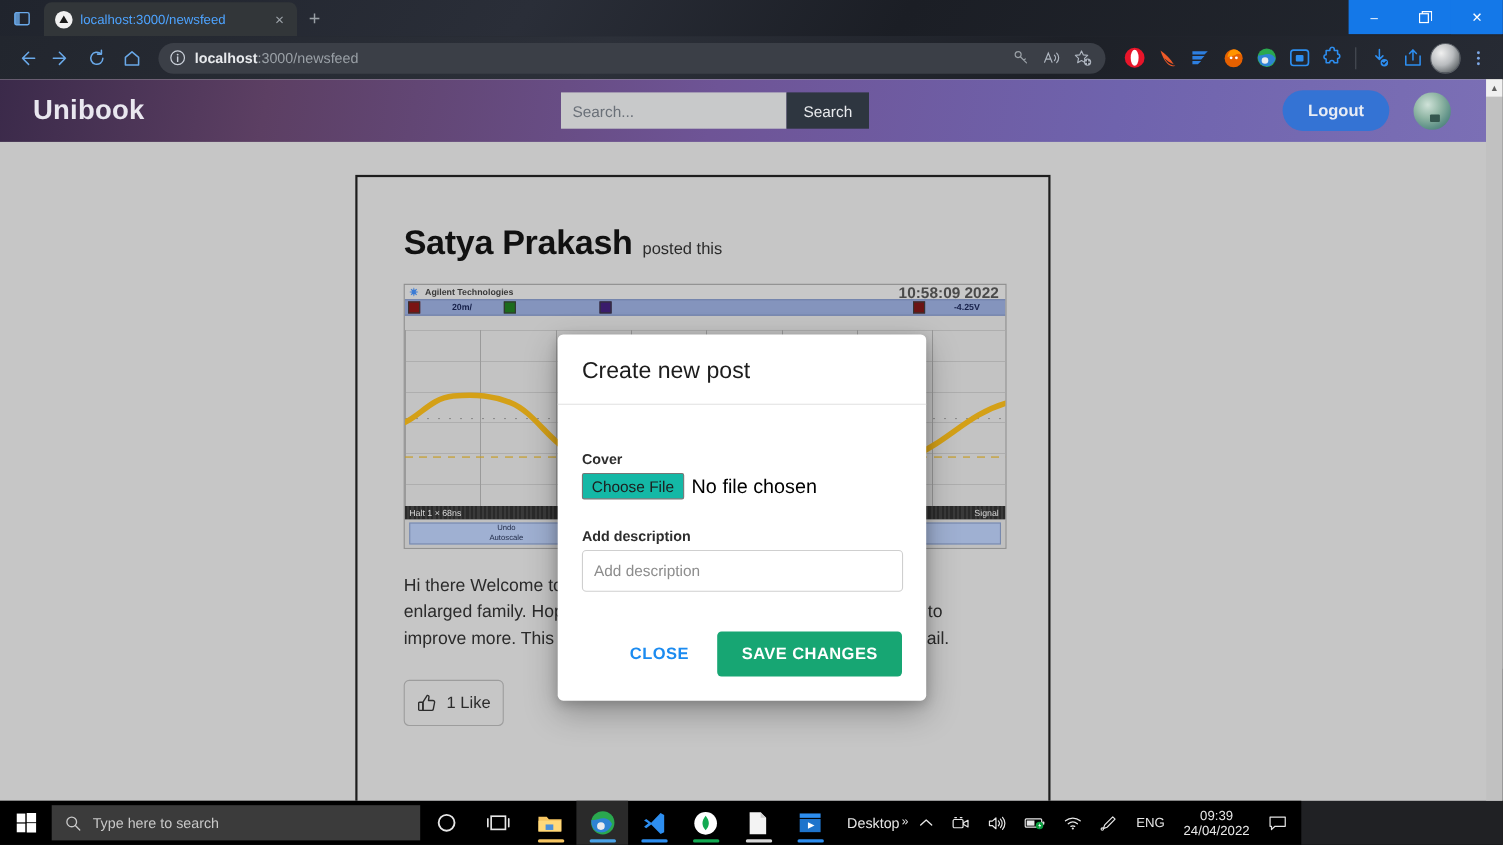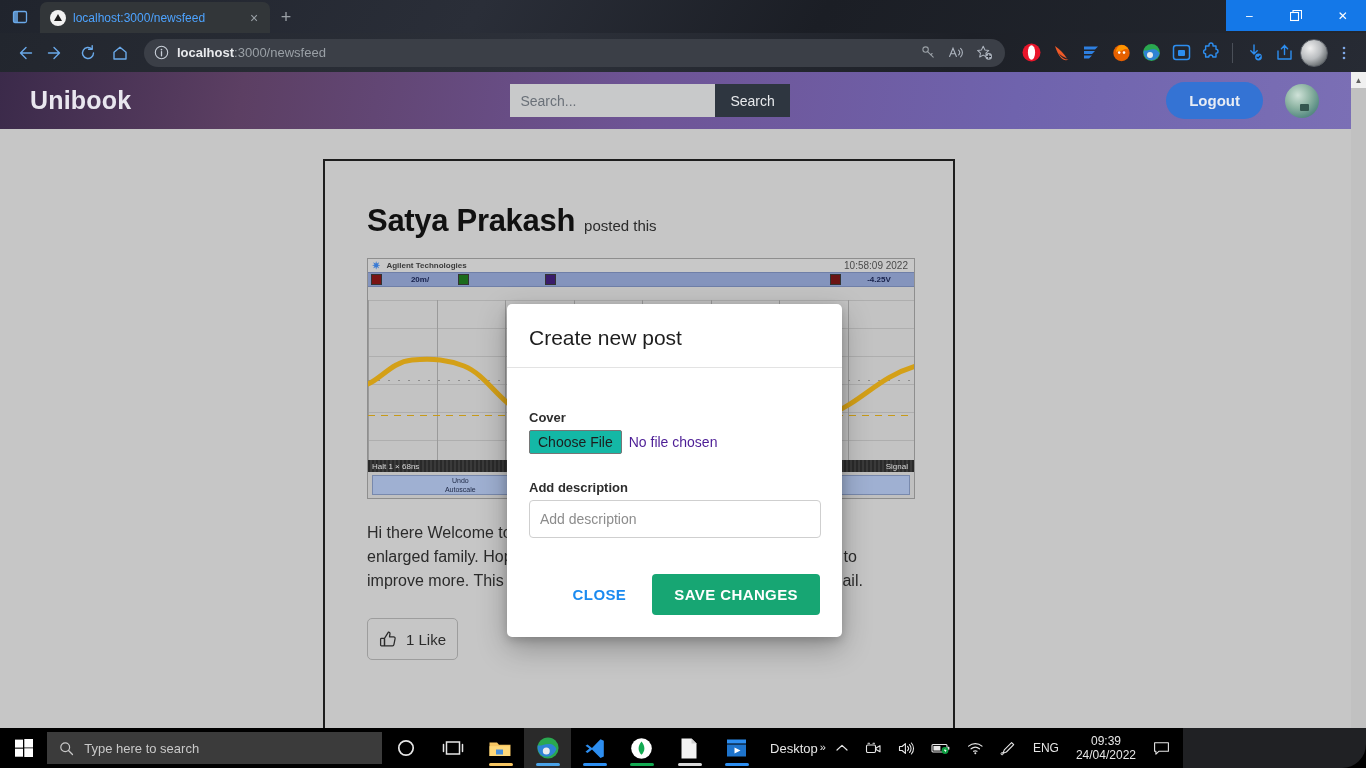--- a/index.html
+++ b/index.html
@@ -4,21 +4,21 @@
 <style>
   * { box-sizing: border-box; margin: 0; padding: 0; }
   html, body {
     width: 1366px; height: 768px;
     overflow: hidden;
     font-family: "Liberation Sans", sans-serif;
     background: #000;
   }
 
   
-  .browser { position: absolute; inset: 0; background: #202124; border-radius: 24px; }
+  .browser { position: absolute; inset: 0; background: #202124; }
 
   .titlebar {
     position: absolute; top: 0; left: 0; width: 1366px; height: 33px;
     background: #1c1f26;
     background-image: linear-gradient(120deg, #20242d 0%, #2a2e38 35%, #1b1e25 60%, #23272f 100%);
     display: flex; align-items: flex-end;
   }
   .tb-leftbox {
     width: 40px; height: 33px; display: flex; align-items: center; justify-content: center;
   }
@@ -143,21 +143,21 @@
   .scope {
     margin-top: 19px; width: 548px; height: 241px;
     background: #c3c3c3; border: 1px solid #8e8e8e; position: relative; overflow: hidden;
   }
   .scope-top {
     height: 13px; display: flex; align-items: center; gap: 6px;
     padding-left: 4px; font-size: 8px; font-weight: 700; color: #3a3a3a;
     background: #c8c8c8;
   }
   .scope-star { color: #3a7bd5; font-size: 10px; }
-  .scope-date { margin-left: auto; padding-right: 6px; color: #4a4a4a; font-weight: 400; font-size: 10px; }
+  .scope-date { margin-left: auto; padding-right: 6px; color: #4a4a4a; font-weight: 700; font-size: 14px; }
   .scope-bar {
     height: 15px; background: #8494bd; display: flex; align-items: center;
     border-top: 1px solid #6f7fa8; border-bottom: 1px solid #6f7fa8;
     font-size: 8px; color: #16204a; font-weight: 700;
   }
   .sb-chip { width: 11px; height: 11px; margin: 0 3px; border: 1px solid #333; }
   .sb-c1 { background: #7a1414; } .sb-c2 { background: #1c6b1c; } .sb-c3 { background: #3a1c6b; } .sb-c4 { background: #6b1414; }
   .sb-lbl { width: 70px; text-align: center; }
   .scope-grid {
     position: absolute; left: 0; right: 0; top: 41px; bottom: 38px;
@@ -223,21 +223,21 @@
   }
   .modal-title { font-size: 21px; color: #1d1d1d; font-weight: 400; }
   .modal-body { padding: 42px 20px 0 22px; flex: 1 1 auto; }
   .field-label { font-size: 13px; font-weight: 700; color: #2d2d2d; margin-bottom: 5px; }
   .filerow { display: flex; align-items: center; gap: 7px; }
   .file-btn {
     background: #14b8a6; border: 1px solid #767676; border-radius: 2px;
     font-size: 14px; color: #1d1d1d; padding: 3px 8px;
     font-family: "Liberation Sans", sans-serif;
   }
-  .file-name { font-size: 14px; color: #4c1d95; }
+  .file-name { font-size: 18px; color: #000000; }
   .desc-label { margin-top: 26px; }
   .desc-input {
     width: 292px; height: 38px; border: 1px solid #cfcfcf; border-radius: 4px;
     font-size: 14px; padding: 0 10px; color: #333;
     font-family: "Liberation Sans", sans-serif;
   }
   .desc-input::placeholder { color: #8c8c8c; }
   .modal-foot {
     display: flex; align-items: center; justify-content: flex-end; gap: 12px;
     padding: 0 22px 22px 22px;

